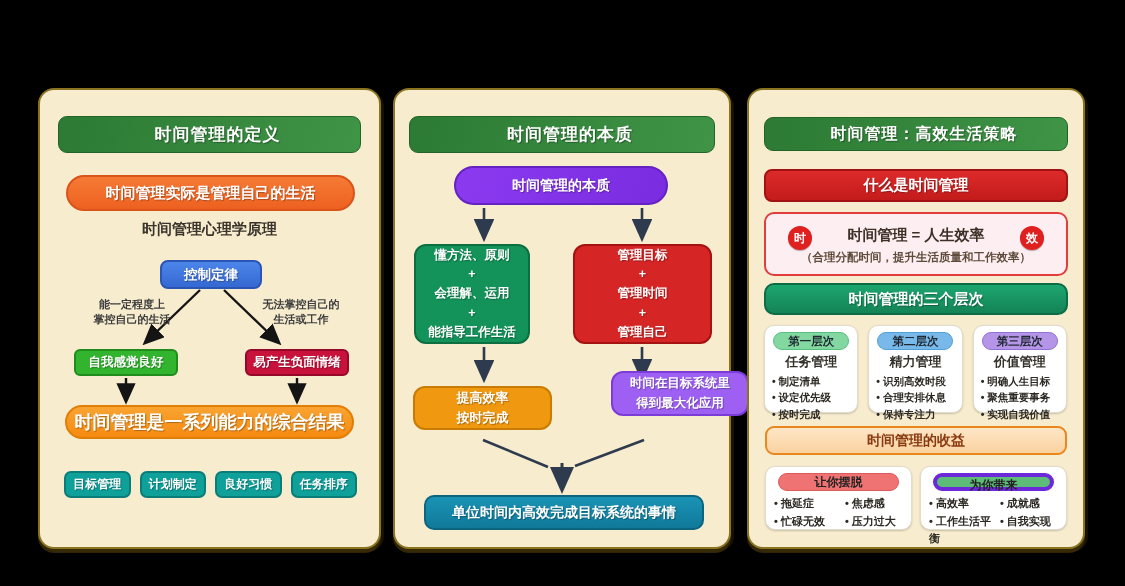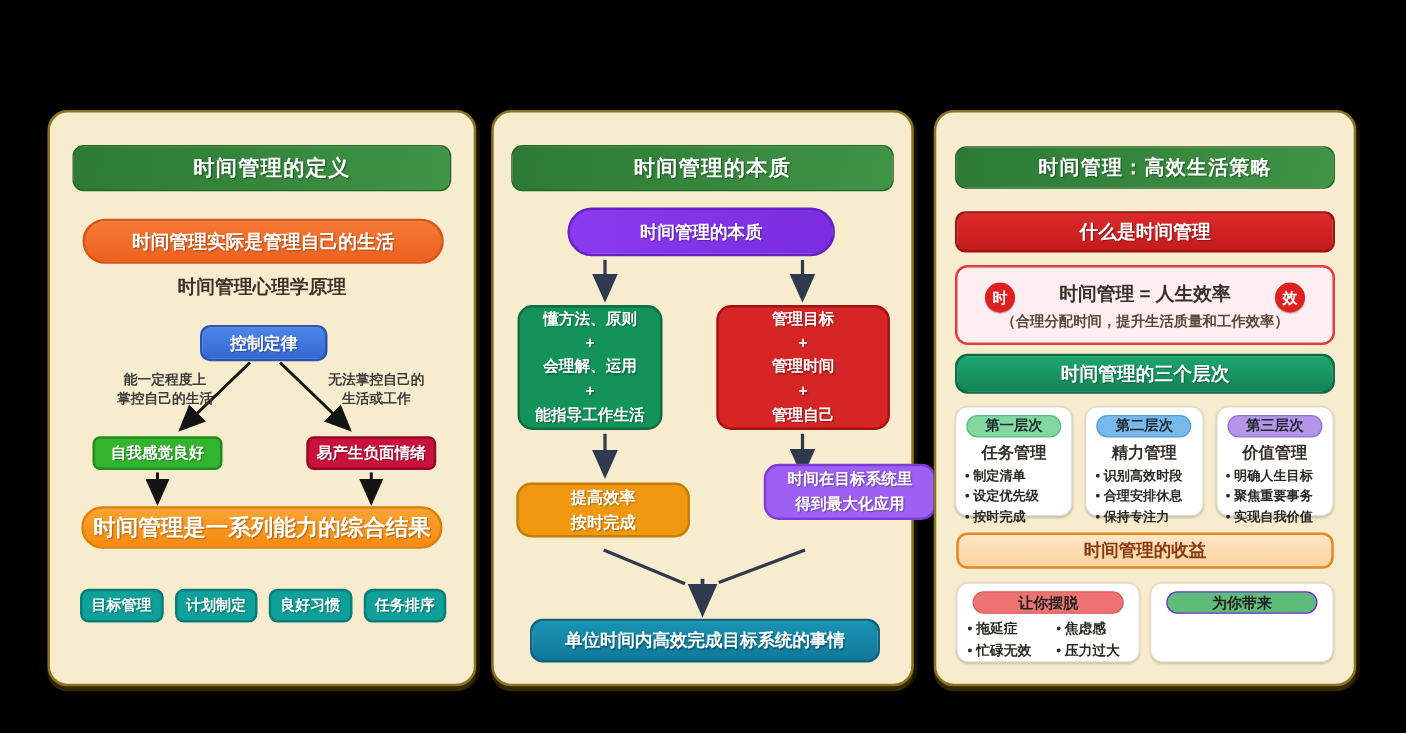--- a/index.html
+++ b/index.html
@@ -131,21 +131,21 @@
   }
   .benefits-bar span { font-size:14px; font-weight:bold; color:#8a3a10; }
   .benefits-row { left:16px; right:16px; top:376px; display:flex; gap:8px; }
   .benefit-card {
     flex:1; height:64px; background:#fff; border:1px solid #e2dccd; border-radius:10px;
     box-shadow:0 1px 2px rgba(0,0,0,.2); padding:6px 8px 0;
   }
   .benefit-badge { height:18px; line-height:16px; border-radius:9px; margin:0 4px;
     text-align:center; font-size:12px; font-weight:bold; color:#222; }
   .bb-0 { background:#ef7373; border:1px solid #dc5a5a; }
-  .bb-1 { background:#5cbc78; border:1px solid #6d28d9; }
+  .bb-1 { background:#5cbc78; border:4px solid #6d28d9; }
   .benefit-items { display:grid; grid-template-columns:55% 45%; margin-top:4px;
     font-size:11px; font-weight:bold; color:#2c2822; line-height:1.6; }
 </style>
 </head>
 <body>
 
 <div class="panel" id="panel-left">
   <svg class="arrows" width="343" height="461">
     <defs>
       <marker id="ah-black" markerWidth="9" markerHeight="8" refX="7" refY="4" orient="auto">
@@ -301,15 +301,21 @@
       <div class="benefit-badge bb-0">让你摆脱</div>
       <div class="benefit-items">
         <div class="bullet">拖延症</div>
         <div class="bullet">焦虑感</div>
         <div class="bullet">忙碌无效</div>
         <div class="bullet">压力过大</div>
       </div>
     </div>
     <div class="benefit-card">
       <div class="benefit-badge bb-1">为你带来</div>
+      <div class="benefit-items">
+        <div class="bullet">高效率</div>
+        <div class="bullet">成就感</div>
+        <div class="bullet">工作生活平衡</div>
+        <div class="bullet">自我实现</div>
+      </div>
     </div>
   </div>
 </div>
 
 </body></html>

